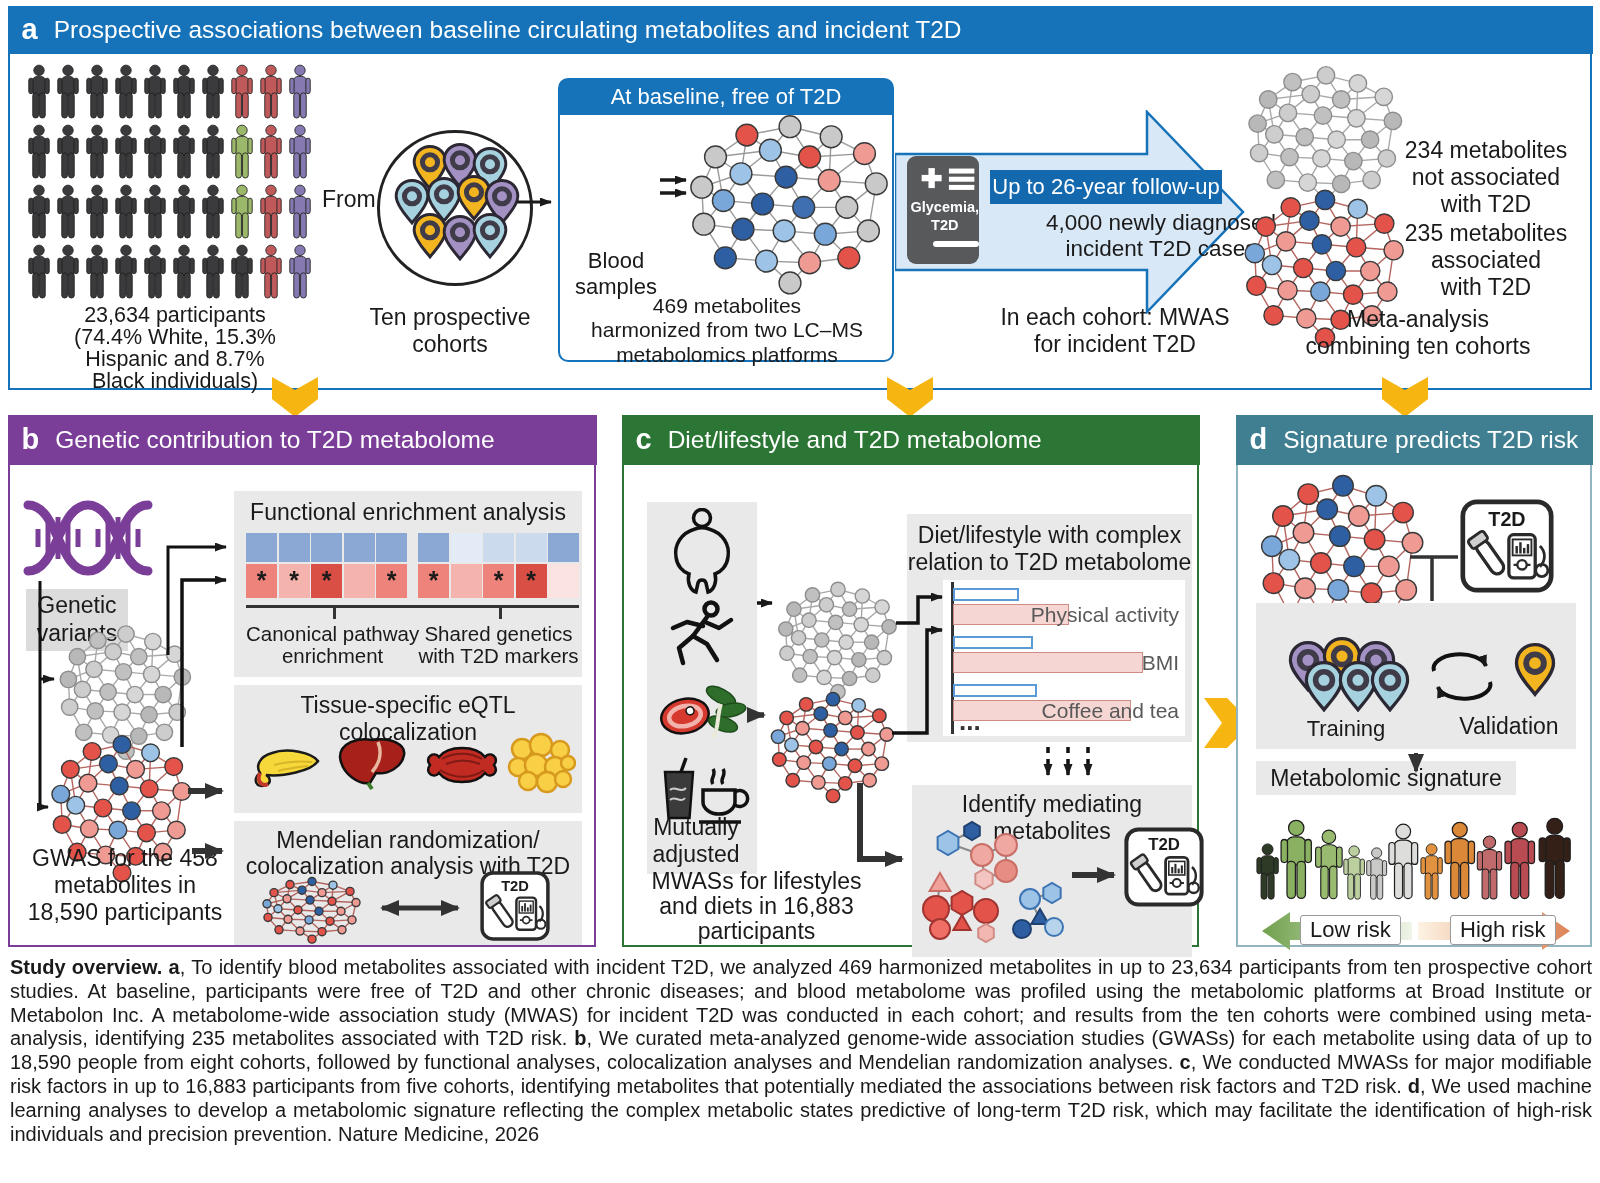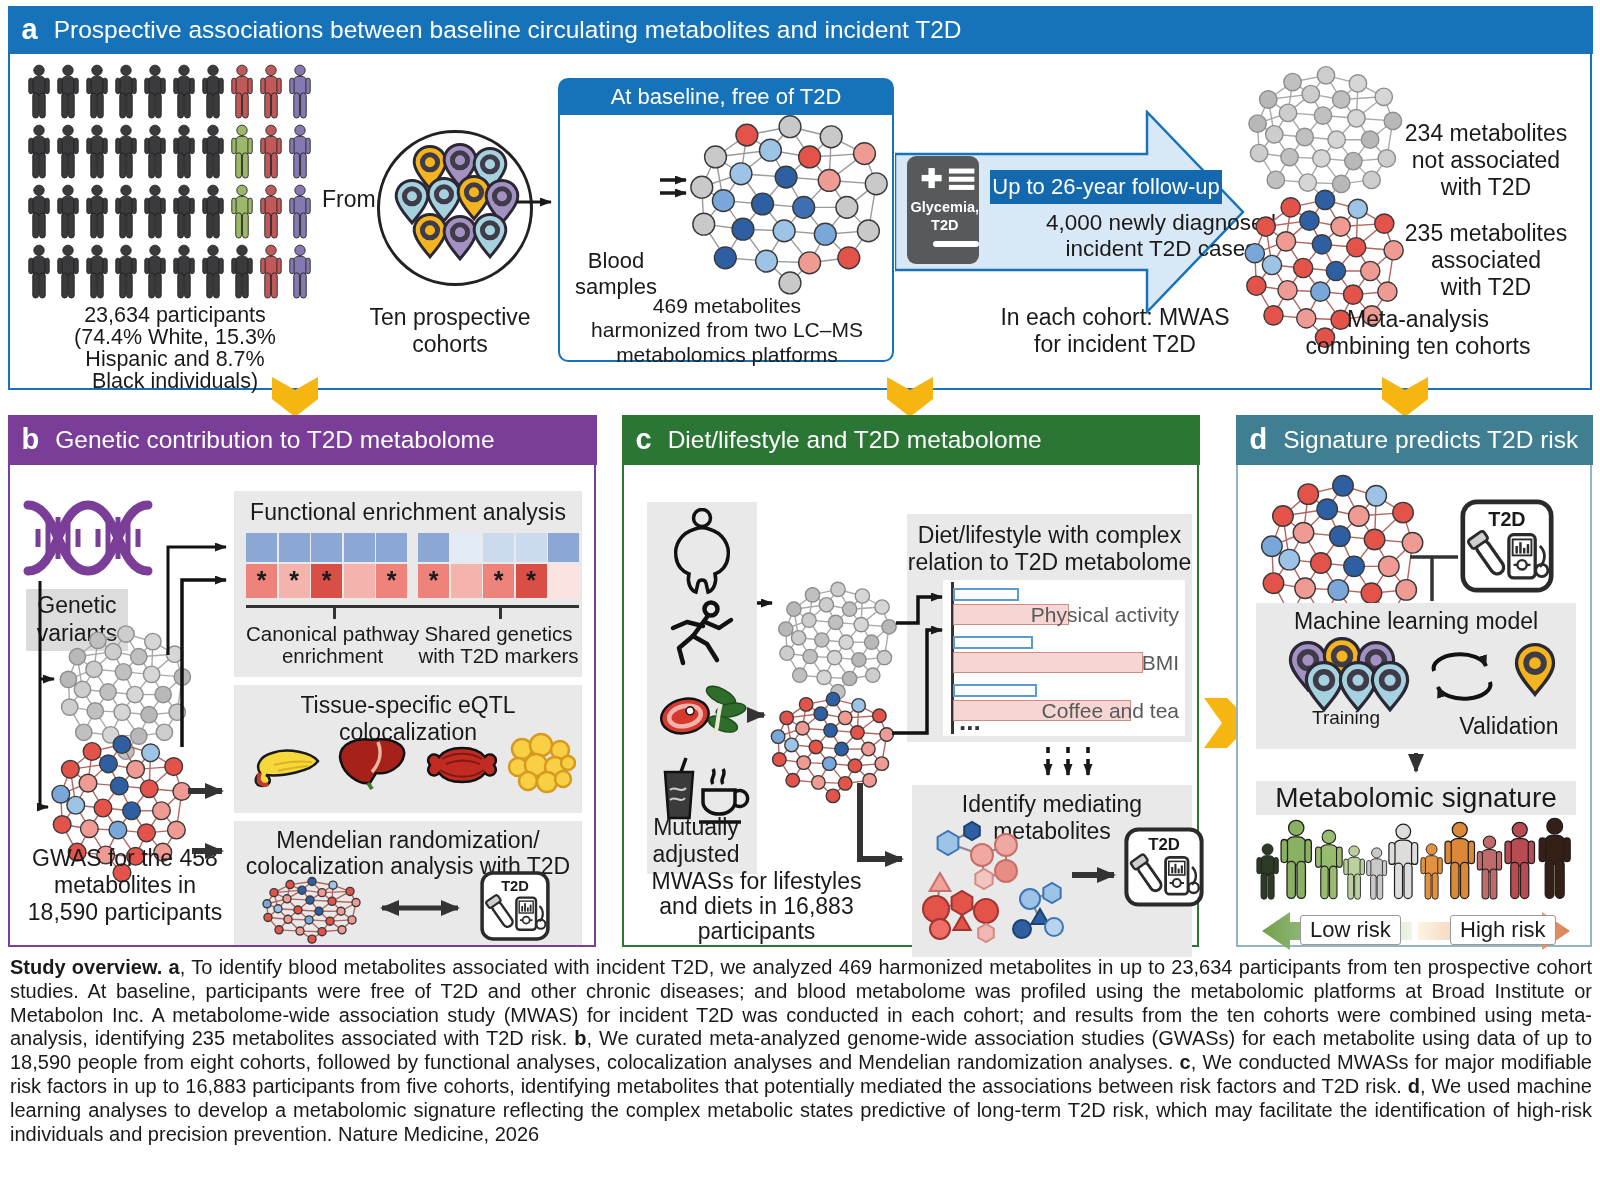--- a/index.html
+++ b/index.html
@@ -756,21 +756,21 @@
           <circle cx="39.52" cy="87.10000000000001" r="8.71" fill="#c0c0c0" stroke="#8e8e8e" stroke-width="1.4"></circle>
           <circle cx="71.44" cy="88.44" r="8.71" fill="#d6d6d6" stroke="#8e8e8e" stroke-width="1.4"></circle>
           <circle cx="103.36000000000001" cy="91.12" r="8.71" fill="#b8b8b8" stroke="#8e8e8e" stroke-width="1.4"></circle>
           <circle cx="136.8" cy="88.44" r="8.71" fill="#cdcdcd" stroke="#8e8e8e" stroke-width="1.4"></circle>
           <circle cx="25.840000000000003" cy="109.88" r="8.71" fill="#c0c0c0" stroke="#8e8e8e" stroke-width="1.4"></circle>
           <circle cx="57.76" cy="112.56" r="8.71" fill="#d6d6d6" stroke="#8e8e8e" stroke-width="1.4"></circle>
           <circle cx="91.2" cy="113.89999999999999" r="8.71" fill="#b8b8b8" stroke="#8e8e8e" stroke-width="1.4"></circle>
           <circle cx="121.60000000000001" cy="109.88" r="8.71" fill="#cdcdcd" stroke="#8e8e8e" stroke-width="1.4"></circle>
           <circle cx="76" cy="129.98" r="8.71" fill="#c0c0c0" stroke="#8e8e8e" stroke-width="1.4"></circle>
         </svg></div>
-  <div class="t ctr" style="left:1390px;top:112px;width:172px;line-height:27px">
+  <div class="t ctr" style="left:1390px;top:129px;width:172px;line-height:27px">
     <div>234 metabolites</div>
     <div>not associated</div>
     <div>with T2D</div>
   </div>
   <div class="net" style="left:1237px;top:186px"><svg width="156" height="148" style="overflow:visible">
           <line x1="78" y1="5.92" x2="43.68000000000001" y2="13.32" stroke="#b5655f" stroke-width="1.4"></line>
           <line x1="78" y1="5.92" x2="110.75999999999999" y2="14.8" stroke="#b5655f" stroke-width="1.4"></line>
           <line x1="78" y1="5.92" x2="62.400000000000006" y2="26.64" stroke="#b5655f" stroke-width="1.4"></line>
           <line x1="78" y1="5.92" x2="93.6" y2="32.56" stroke="#b5655f" stroke-width="1.4"></line>
           <line x1="43.68000000000001" y1="13.32" x2="18.72" y2="32.56" stroke="#b5655f" stroke-width="1.4"></line>
@@ -1786,21 +1786,20 @@
             <rect x="67" y="52" width="2.6" height="6"></rect>
             <rect x="71" y="48" width="2.6" height="10"></rect>
           </g>
   <circle cx="66" cy="70" r="5" fill="none" stroke="#2a2a2a" stroke-width="2.5"></circle>
   <path d="M57,70 h4 M71,70 h4" stroke="#2a2a2a" stroke-width="2.5"></path>
   <path d="M85,50 a15,15 0 0 1 0,22" fill="none" stroke="#2a2a2a" stroke-width="3"></path>
   <circle cx="87" cy="76" r="6.5" fill="none" stroke="#2a2a2a" stroke-width="3"></circle>
         </svg></div>
 
   <div class="gbox" style="left:18px;top:186px;width:320px;height:146px">
-    <div class="abs ctr" style="left:0;right:0;top:5px;font-size:23px">Machine learning model</div>
     <div class="abs" id="ml-pins" style="left:30px;top:34px;width:130px;height:74px">
           <div class="abs" style="left: 2px; top: 4px;"><svg width="40" height="51.2" viewBox="0 0 50 64">
   <path d="M25,2 C37,2 47,11 47,24 C47,38 30,54 25,61 C20,54 3,38 3,24 C3,11 13,2 25,2 Z" fill="#a391c4" stroke="#2b2733" stroke-width="4"></path>
   <circle cx="25" cy="24" r="10.5" fill="none" stroke="#3f3b49" stroke-width="7"></circle>
             </svg></div>
           <div class="abs" style="left: 36px; top: 0px;"><svg width="40" height="51.2" viewBox="0 0 50 64">
   <path d="M25,2 C37,2 47,11 47,24 C47,38 30,54 25,61 C20,54 3,38 3,24 C3,11 13,2 25,2 Z" fill="#f2b41f" stroke="#2b2733" stroke-width="4"></path>
   <circle cx="25" cy="24" r="10.5" fill="none" stroke="#3f3b49" stroke-width="7"></circle>
             </svg></div>
           <div class="abs" style="left: 70px; top: 4px;"><svg width="40" height="51.2" viewBox="0 0 50 64">
@@ -1821,25 +1820,25 @@
             </svg></div>
         </div>
     <svg class="abs" style="left:168px;top:46px" width="76" height="54">
       <path d="M10,22 A26,14 0 0 1 62,17" fill="none" stroke="#111" stroke-width="4" marker-end="url(#ah)"></path>
       <path d="M66,33 A26,14 0 0 1 14,38" fill="none" stroke="#111" stroke-width="4" marker-end="url(#ah)"></path>
     </svg>
     <div class="abs" id="val-pin" style="left:258px;top:40px"><svg width="42" height="53.76" viewBox="0 0 50 64">
   <path d="M25,2 C37,2 47,11 47,24 C47,38 30,54 25,61 C20,54 3,38 3,24 C3,11 13,2 25,2 Z" fill="#f2b41f" stroke="#2b2733" stroke-width="4"></path>
   <circle cx="25" cy="24" r="10.5" fill="none" stroke="#3f3b49" stroke-width="7"></circle>
           </svg></div>
-    <div class="abs ctr" style="left:20px;top:104px;width:140px;font-size:19px">Training</div>
+    <div class="abs ctr" style="left:20px;top:113px;width:140px;font-size:22px">Training</div>
     <div class="abs ctr" style="left:178px;top:110px;width:150px;font-size:23px">Validation</div>
   </div>
 
-  <div class="gbox ctr" style="left:18px;top:364px;width:320px;height:34px;line-height:34px;font-size:28px">Metabolomic signature</div>
+  <div class="gbox ctr" style="left:18px;top:344px;width:260px;height:34px;line-height:34px;font-size:23px">Metabolomic signature</div>
 
   <div class="abs" id="sig-people" style="left:20px;top:402px;width:316px;height:86px;display:flex;align-items:flex-end;justify-content:center">
         <div style="margin-left: -4px;"><svg width="27.1875" height="58" viewBox="0 0 30 64">
   <g fill="#2d3a26" stroke="#1f1f1f" stroke-width="1">
     <circle cx="15" cy="7" r="6"></circle>
     <rect x="7" y="14" width="16" height="22" rx="6"></rect>
     <rect x="3.2" y="16" width="5" height="18" rx="2.5"></rect>
     <rect x="21.8" y="16" width="5" height="18" rx="2.5"></rect>
     <rect x="7.8" y="33" width="6.6" height="29" rx="3.2"></rect>
     <rect x="15.6" y="33" width="6.6" height="29" rx="3.2"></rect>

